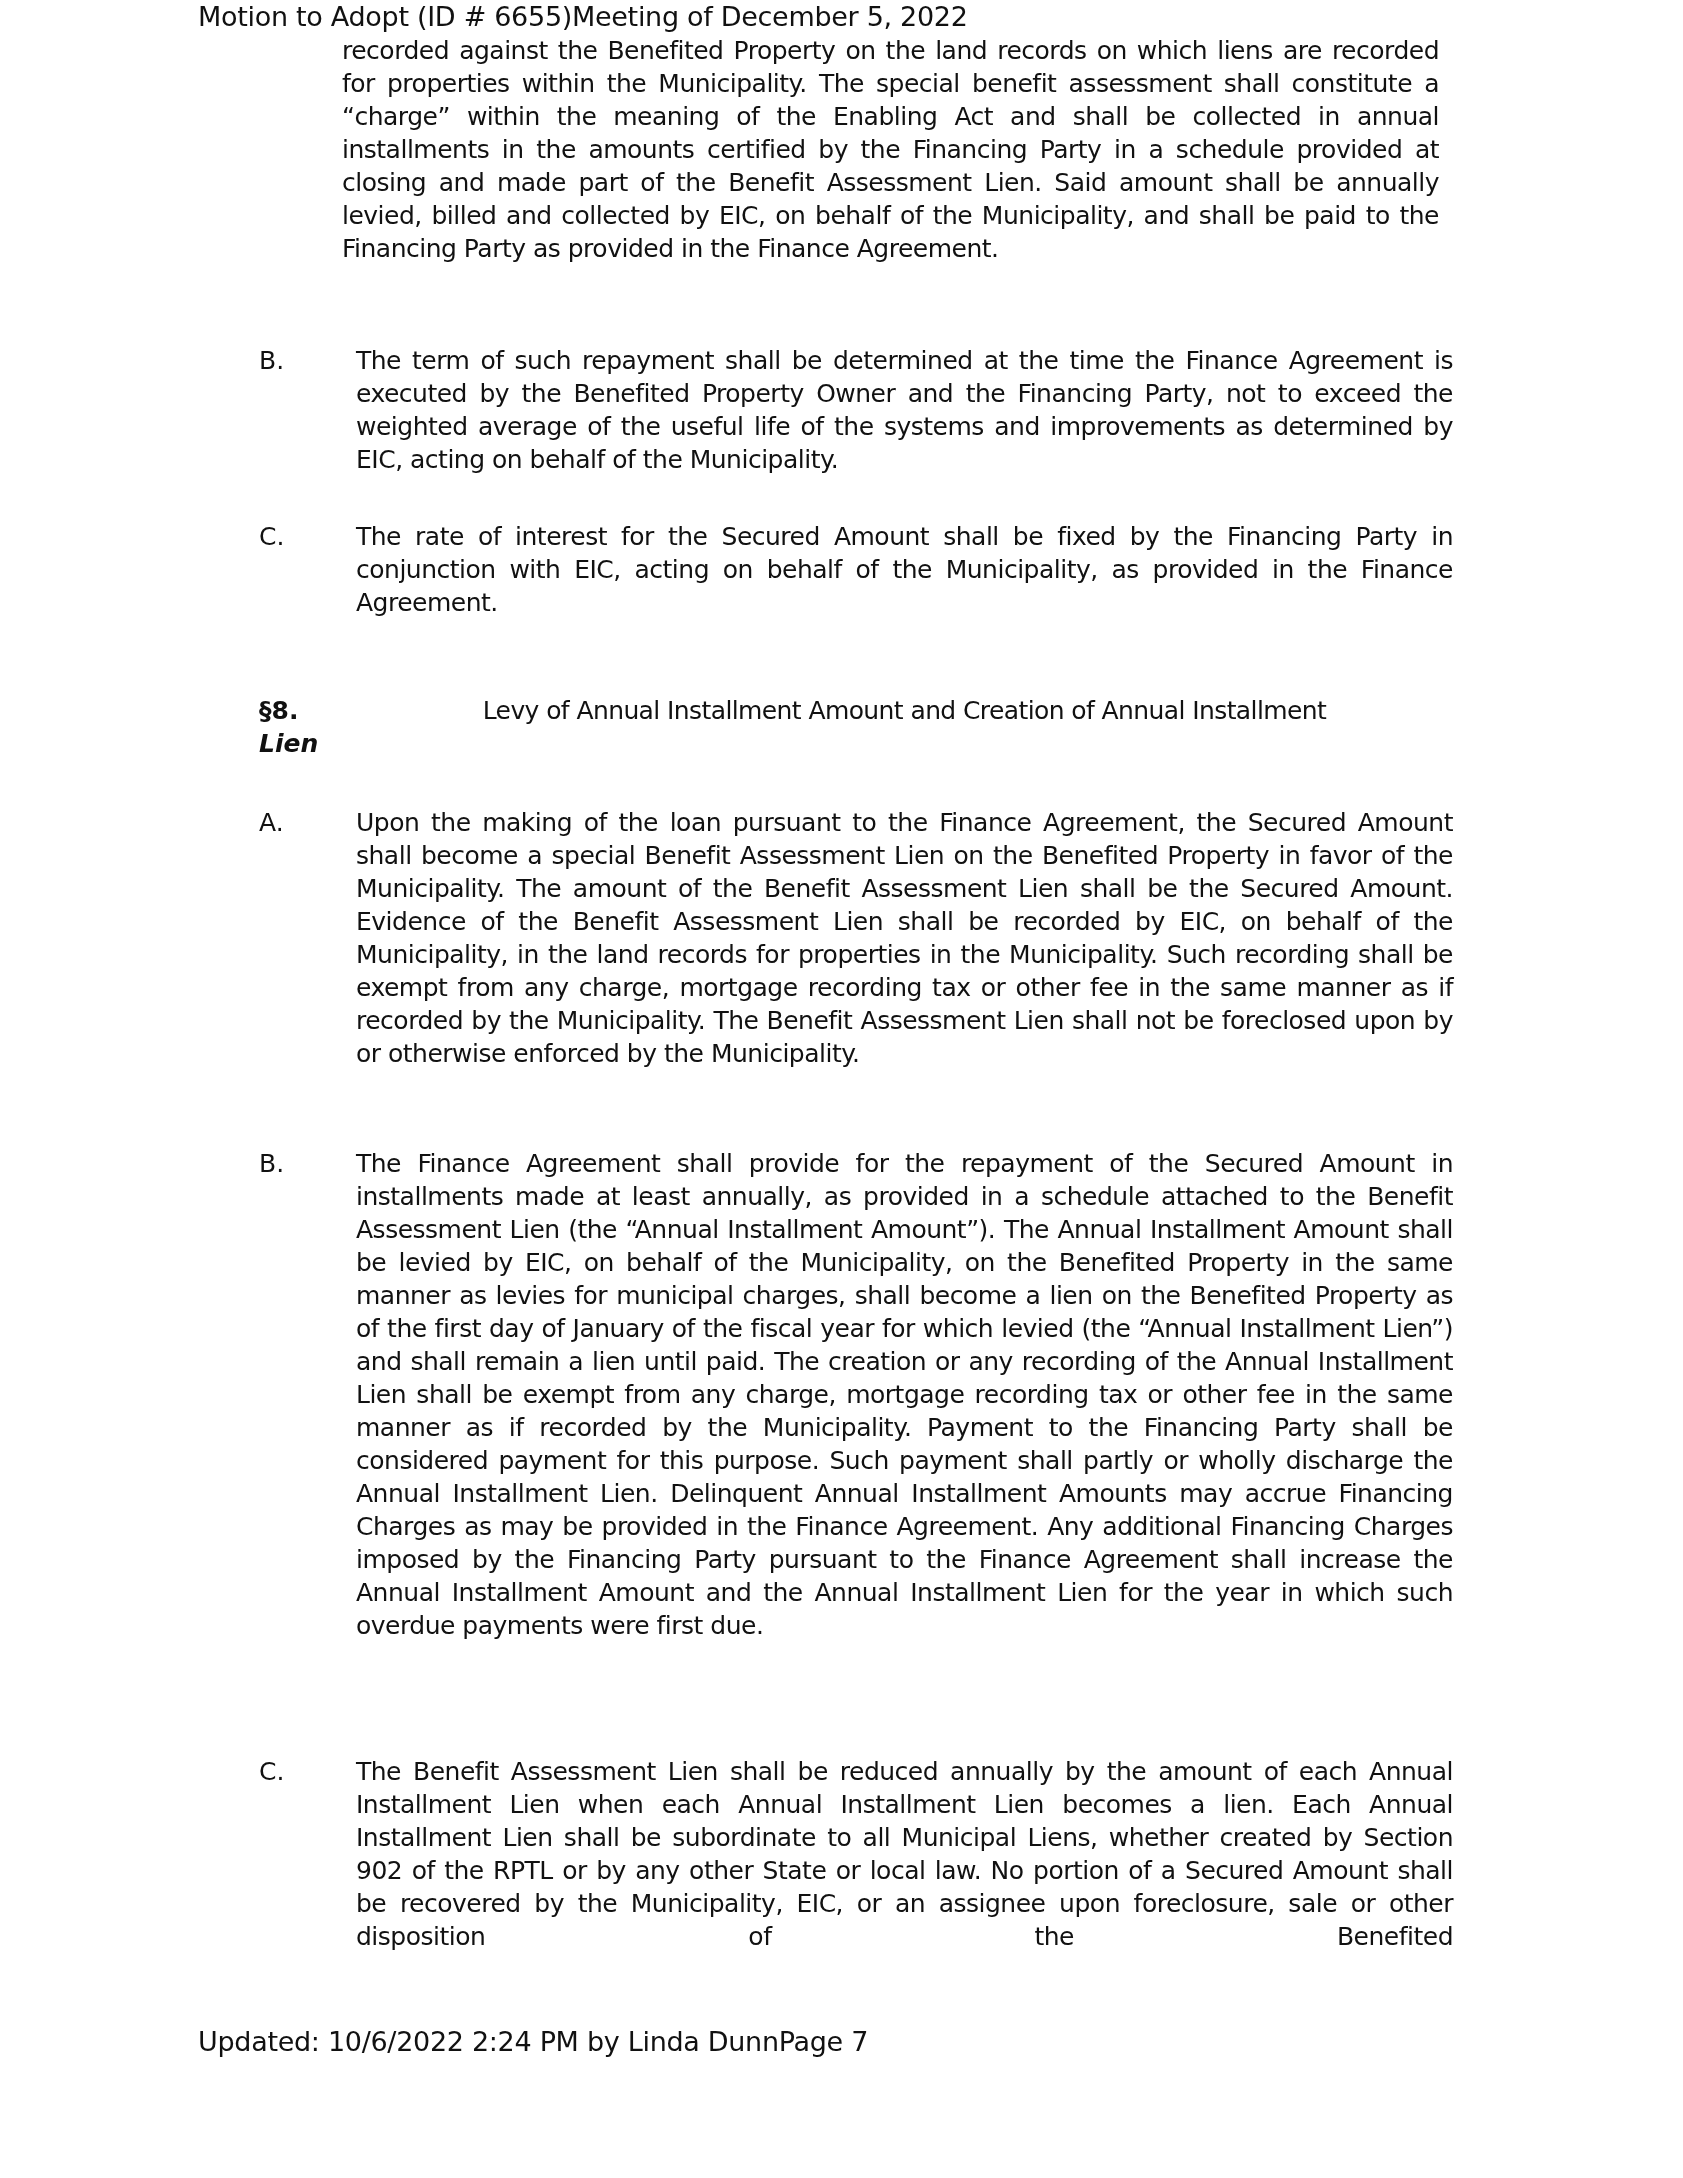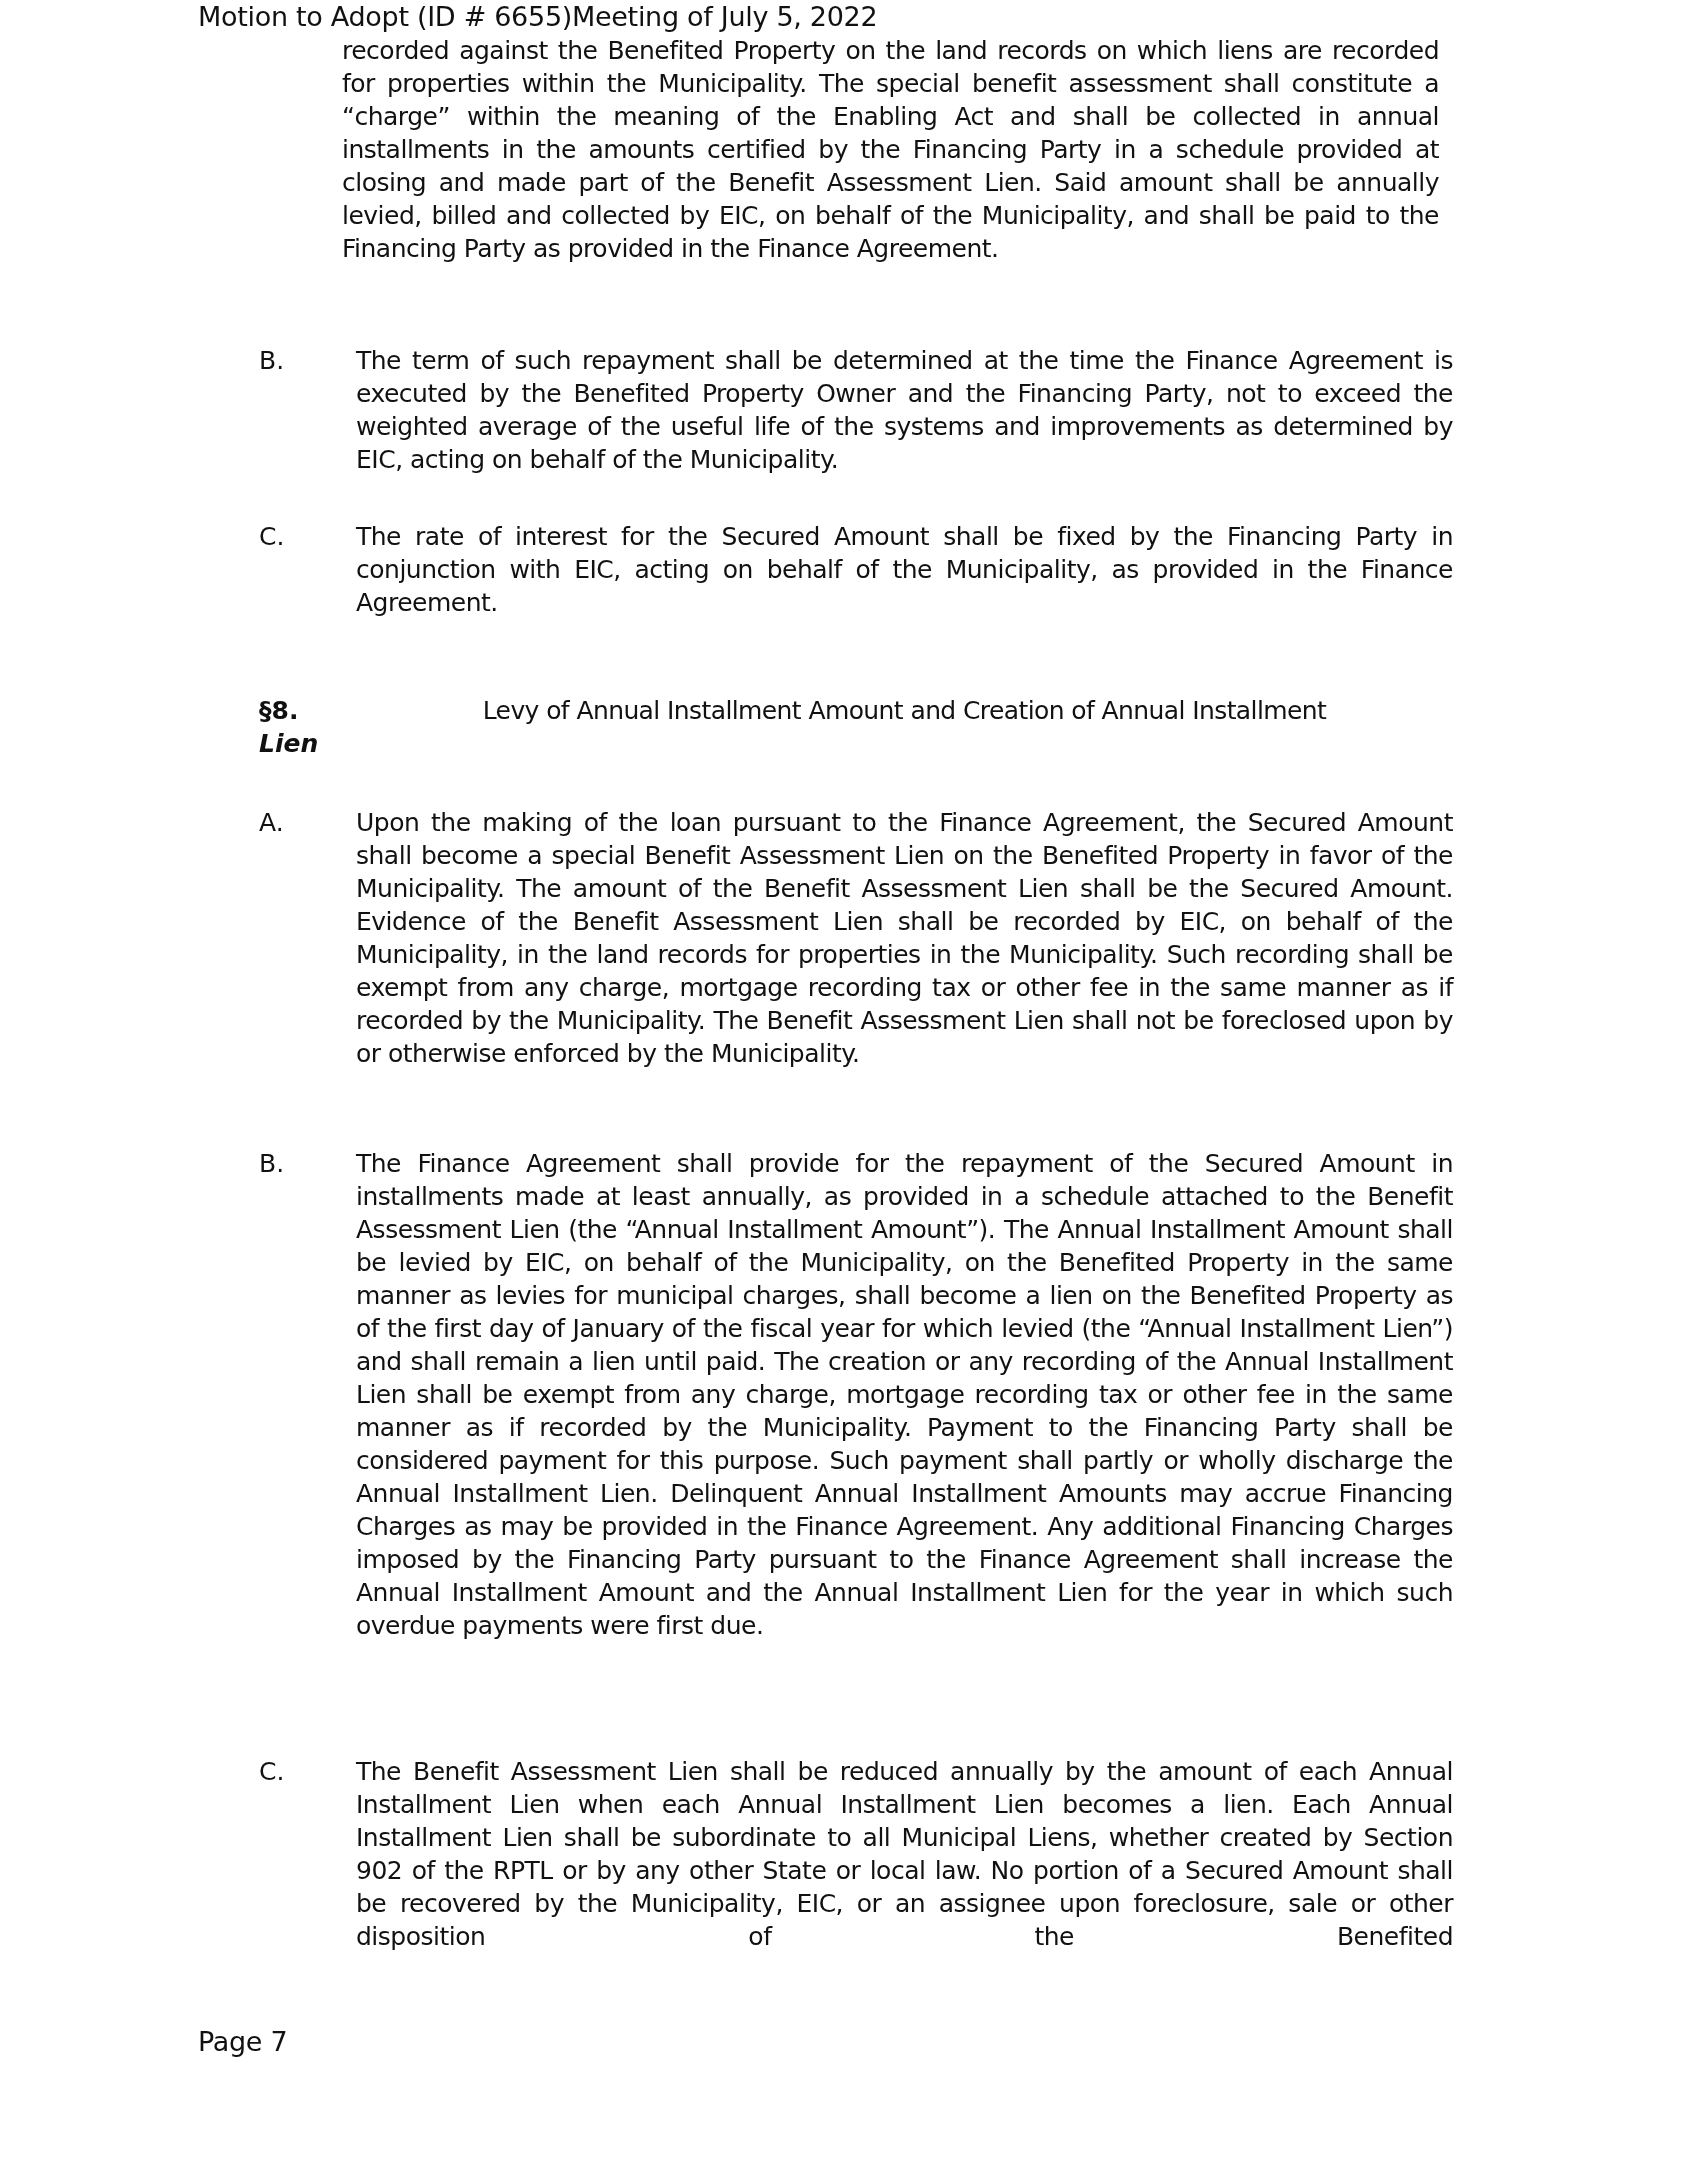--- a/index.html
+++ b/index.html
@@ -25,21 +25,21 @@
   .heading { font-weight: bold; }
   .heading .label { font-weight: bold; }
   .heading .text { text-align: center; font-weight: normal; letter-spacing: -0.6px; }
   .heading .wrap-lien { position: absolute; left: 0; top: 33px; font-weight: bold; font-size: 25px; line-height: 33px; font-style: italic; }
 </style>
 </head>
 <body>
 
 <div class="hdr">
   <span>Motion to Adopt (ID # 6655)</span>
-  <span>Meeting of July 5, 2022</span>
+  <span>Meeting of December 5, 2022</span>
 </div>
 
 <div class="cont" style="top: 34px;">
   <div class="text">recorded against the Benefited Property on the land records on which liens are recorded for properties within the Municipality. The special benefit assessment shall constitute a “charge” within the meaning of the Enabling Act and shall be collected in annual installments in the amounts certified by the Financing Party in a schedule provided at closing and made part of the Benefit Assessment Lien. Said amount shall be annually levied, billed and collected by EIC, on behalf of the Municipality, and shall be paid to the Financing Party as provided in the Finance Agreement.</div>
 </div>
 
 <div class="block" style="top: 344px;">
   <div class="item">
     <div class="label">B.</div>
     <div class="text">The term of such repayment shall be determined at the time the Finance Agreement is executed by the Benefited Property Owner and the Financing Party, not to exceed the weighted average of the useful life of the systems and improvements as determined by EIC, acting on behalf of the Municipality.</div>
@@ -76,15 +76,16 @@
 </div>
 
 <div class="block" style="top: 1755px;">
   <div class="item">
     <div class="label">C.</div>
     <div class="text" style="text-align-last: justify;">The Benefit Assessment Lien shall be reduced annually by the amount of each Annual Installment Lien when each Annual Installment Lien becomes a lien. Each Annual Installment Lien shall be subordinate to all Municipal Liens, whether created by Section 902 of the RPTL or by any other State or local law. No portion of a Secured Amount shall be recovered by the Municipality, EIC, or an assignee upon foreclosure, sale or other disposition of the Benefited</div>
   </div>
 </div>
 
 <div class="ftr">
+  <span>Updated: 10/6/2022 2:24 PM by Linda Dunn</span>
   <span>Page 7</span>
 </div>
 
 
 </body></html>

